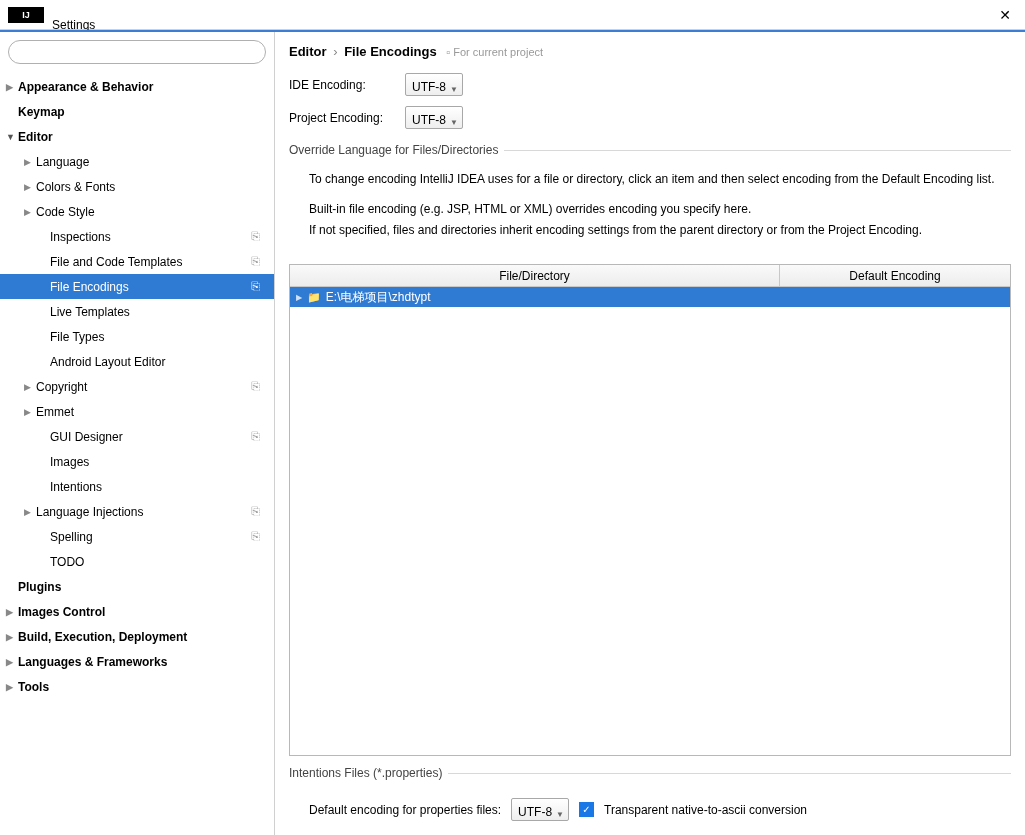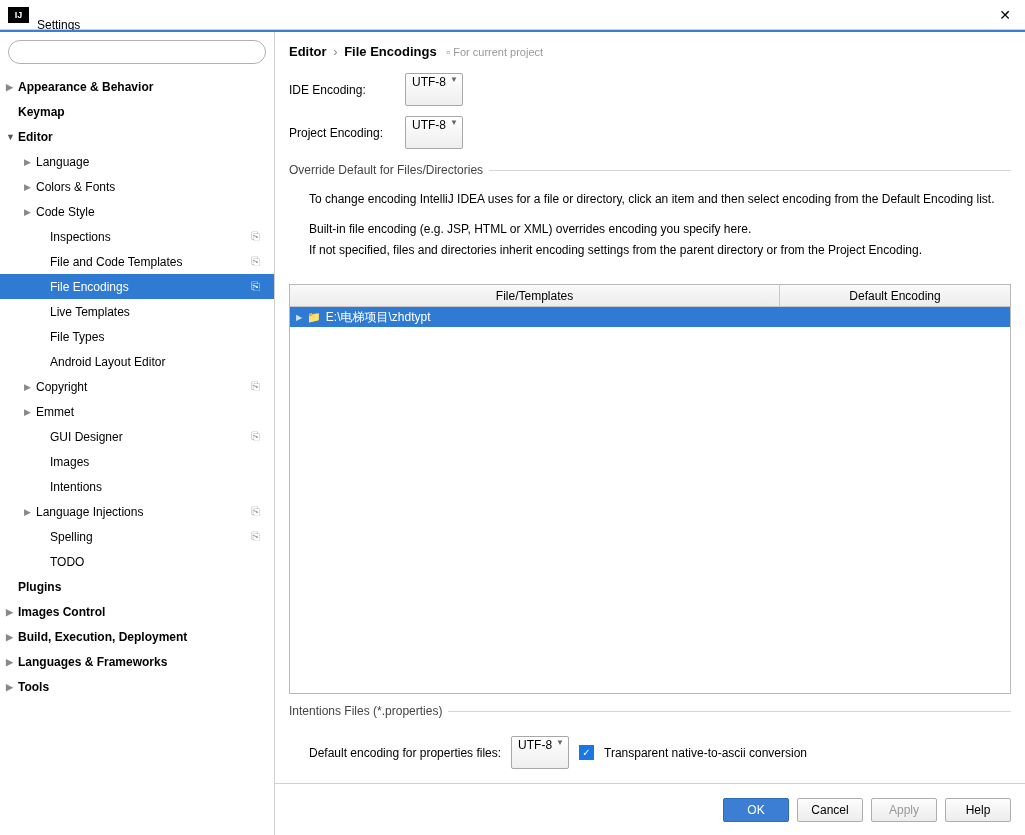--- a/index.html
+++ b/index.html
@@ -1,48 +1,48 @@
 <!DOCTYPE html>
 <html><head>
 <meta charset="utf-8">
 <style>
 * { box-sizing: border-box; margin: 0; padding: 0; }
 body { font-family: "Segoe UI", Arial, sans-serif; font-size: 12px; color: #000; background: #fff; width: 1025px; height: 835px; overflow: hidden; display: flex; flex-direction: column; }
 .titlebar { height: 30px; background: #fff; border-bottom: 1px solid #d0d0d0; display: flex; align-items: center; padding: 0 8px; }
-.titlebar .app-icon { width: 21px; height: 16px; background: #000; margin-right: 8px; display: flex; align-items: center; justify-content: center; color: #fff; font-size: 9px; font-weight: bold; }
+.titlebar .app-icon { width: 36px; height: 16px; background: #000; margin-right: 8px; display: flex; align-items: center; justify-content: center; color: #fff; font-size: 9px; font-weight: bold; }
 .titlebar .title { flex: 1; font-size: 12px; margin-top: 21px; }
 .titlebar .close { font-size: 14px; cursor: pointer; padding: 0 6px; }
 .main { flex: 1; display: flex; border-top: 2px solid #3b7ed4; overflow: hidden; }
 .sidebar { width: 275px; border-right: 1px solid #d0d0d0; display: flex; flex-direction: column; background: #fff; }
 .search-wrap { padding: 8px; }
 .search-box { width: 100%; height: 24px; border: 1px solid #b0b0b0; border-radius: 12px; padding: 0 8px 0 22px; font-size: 12px; position: relative; }
 .search-rel { position: relative; }
 .search-icon { position: absolute; left: 8px; top: 50%; transform: translateY(-50%); font-size: 11px; color: #888; pointer-events: none; }
 .tree { flex: 1; overflow-y: auto; padding-top: 2px; }
 .tree-item { height: 25px; display: flex; align-items: center; padding-left: 18px; cursor: pointer; position: relative; }
 .tree-item.level1 { padding-left: 18px; font-weight: bold; }
 .tree-item.level2 { padding-left: 36px; font-weight: normal; }
 .tree-item.level3 { padding-left: 50px; font-weight: normal; }
 .tree-item .chev { position: absolute; font-size: 9px; color: #888; }
 .tree-item.level1 .chev { left: 6px; }
 .tree-item.level2 .chev { left: 24px; }
 .tree-item .chev.down { color: #555; }
 .tree-item.selected { background: #2f7bd4; color: #fff; }
 .tree-item .badge-icon { position: absolute; right: 14px; color: #999; font-size: 11px; }
 .tree-item.selected .badge-icon { color: #fff; }
-.content { flex: 1; display: flex; flex-direction: column; padding: 0; overflow: hidden; }
+.content { flex: 1; display: flex; flex-direction: row; padding: 0; overflow: hidden; }
 .content-inner { flex: 1; display: flex; flex-direction: column; padding: 12px 14px 0 14px; overflow: hidden; }
 .breadcrumb { font-size: 13px; margin-bottom: 14px; }
 .breadcrumb .bc1 { font-weight: bold; }
 .breadcrumb .sep { color: #888; margin: 0 3px; }
 .breadcrumb .bc2 { font-weight: bold; }
 .breadcrumb .hint { color: #999; font-size: 11px; margin-left: 6px; }
 .row { display: flex; align-items: center; margin-bottom: 10px; }
 .row label { width: 116px; }
-.select { display: inline-flex; align-items: flex-start; border: 1px solid #a8a8a8; background: linear-gradient(#fff,#eee); padding: 1px 4px 1px 6px; height: 33px; border-radius: 2px; cursor: pointer; font-size: 12px; }
+.select { display: inline-flex; align-items: flex-end; border: 1px solid #a8a8a8; background: linear-gradient(#fff,#eee); padding: 1px 4px 1px 6px; height: 23px; border-radius: 2px; cursor: pointer; font-size: 12px; }
 .select .dd { margin-left: 4px; font-size: 8px; color: #666; }
 .fieldset { margin-top: 4px; }
 .fieldset-title { font-size: 12px; color: #444; margin-bottom: 8px; position: relative; }
 .fieldset-title::after { content: ""; position: absolute; left: 0; right: 0; top: 50%; border-top: 1px solid #d8d8d8; z-index: 0; }
 .fieldset-title span { background: #fff; padding-right: 6px; position: relative; z-index: 1; }
 .desc { padding: 4px 0 10px 20px; line-height: 1.7; font-size: 12px; }
 .desc p { margin-bottom: 10px; }
 .table-wrap { flex: 1; border: 1px solid #b8b8b8; display: flex; flex-direction: column; overflow: hidden; margin-top: 4px; }
 .table-head { display: flex; background: linear-gradient(#fafafa,#ececec); border-bottom: 1px solid #c8c8c8; height: 22px; }
 .th { flex: 1; border-right: 1px solid #c8c8c8; display: flex; align-items: center; justify-content: center; font-size: 12px; }
@@ -197,30 +197,30 @@
 
       <div class="row">
         <label>Project Encoding:</label>
         <div class="select">
           <span>UTF-8</span>
             <span class="dd">▼</span>
         </div>
       </div>
 
       <div class="fieldset">
-        <div class="fieldset-title"><span>Override Default for Files/Directories</span></div>
+        <div class="fieldset-title"><span>Override Language for Files/Directories</span></div>
         <div class="desc">
           <p>To change encoding IntelliJ IDEA uses for a file or directory, click an item and then select encoding from the Default Encoding list.</p>
           <p><span>Built-in file encoding (e.g. JSP, HTML or XML) overrides encoding you specify here.</span><br><span>If not specified, files and directories inherit encoding settings from the parent directory or from the Project Encoding.</span></p>
         </div>
       </div>
 
       <div class="table-wrap">
         <div class="table-head">
-          <div class="th">File/Templates</div>
+          <div class="th">File/Directory</div>
           <div class="th">Default Encoding</div>
         </div>
         <div class="table-body" id="tbody">
             <div class="tr selected">
               <div class="td1">
                 <span class="row-chev">▶</span>
                 <span class="folder-icon">📁</span>
                 <span>E:\电梯项目\zhdtypt</span>
               </div>
               <div class="td2"></div>
@@ -235,20 +235,14 @@
           <div class="select">
             <span>UTF-8</span>
               <span class="dd">▼</span>
           </div>
           <span class="checkbox">✓</span>
           <span>Transparent native-to-ascii conversion</span>
         </div>
       </div>
     </div>
 
-    <div class="footer">
-      <button class="btn primary">OK</button>
-      <button class="btn">Cancel</button>
-      <button class="btn disabled">Apply</button>
-      <button class="btn">Help</button>
-    </div>
   </div>
 </div>
 
 </body></html>

